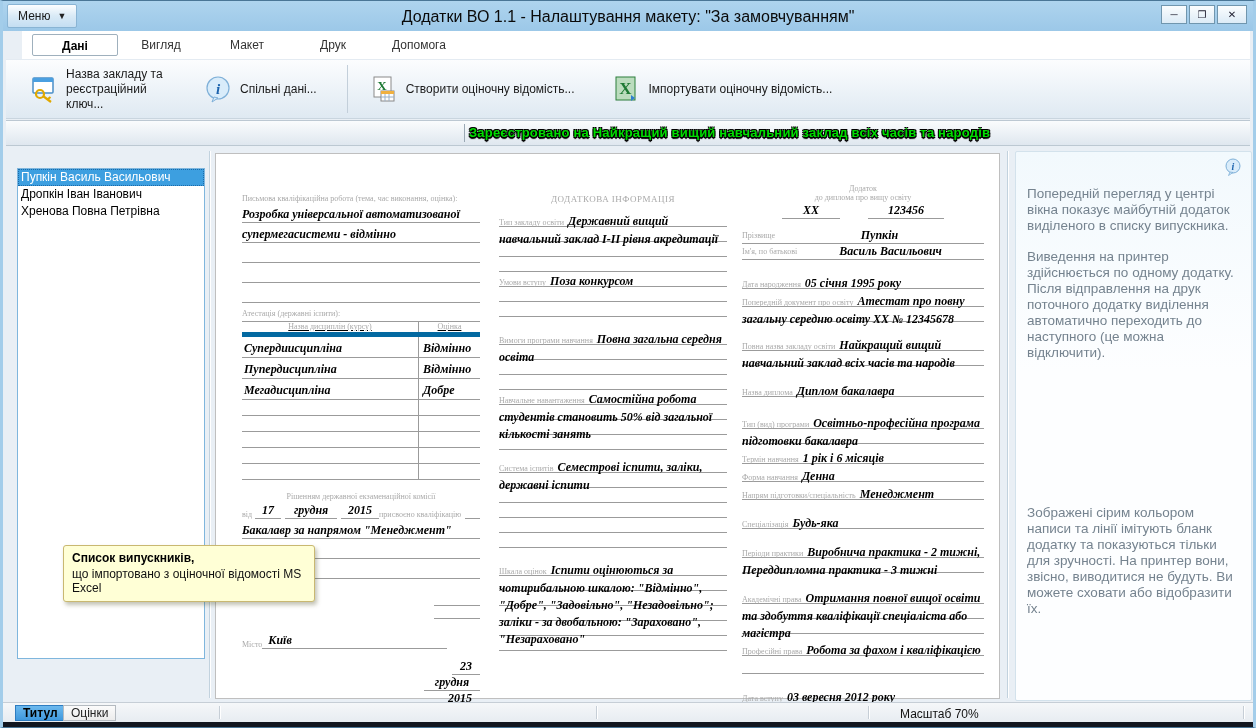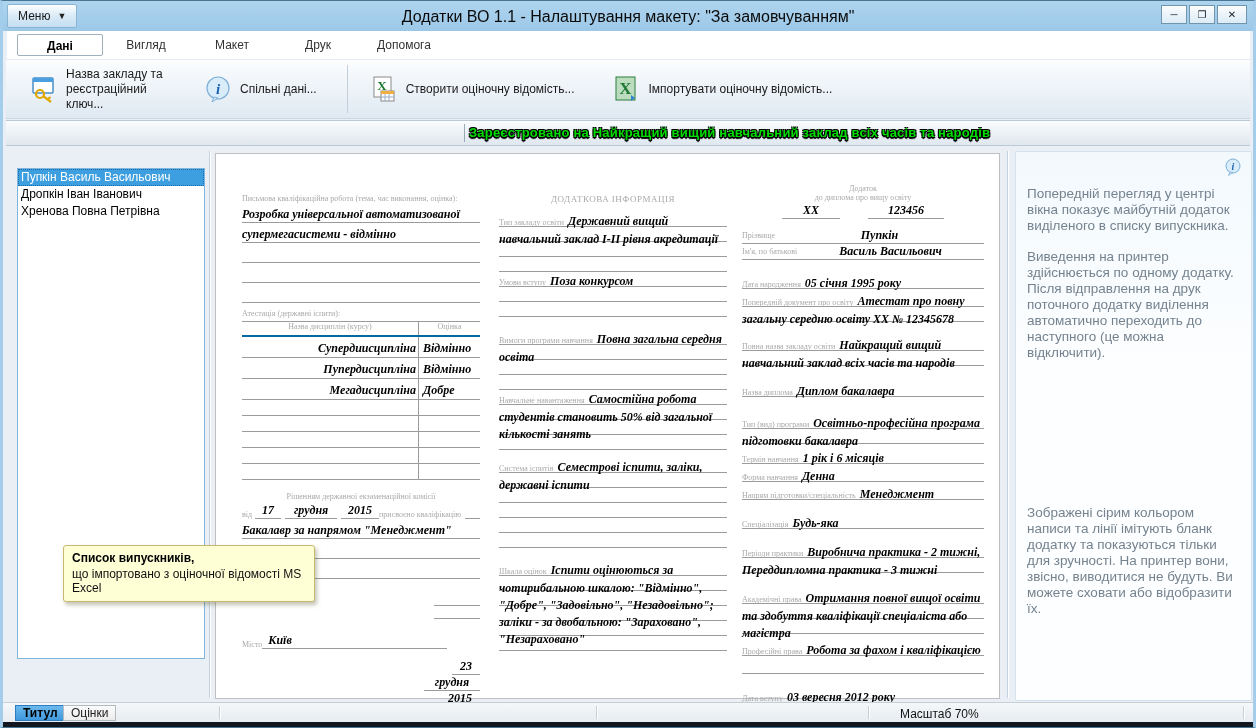--- a/index.html
+++ b/index.html
@@ -11,21 +11,21 @@
   .menu-btn { position:absolute; left:4px; top:3px; height:24px; padding:0 10px; font-size:12px; color:#1a1a1a;
               background:linear-gradient(#fdfeff,#d9eaf6 50%,#c4def2); border:1px solid #89b4d4; border-radius:2px;
               display:flex; align-items:center; gap:7px; cursor:default; font-family:"Liberation Sans",sans-serif; }
   .menu-btn .arr { font-size:9px; color:#222; }
   .win-title { position:absolute; left:0; right:0; top:7px; text-align:center; font-size:16px; color:#0a0a0a; }
   .win-controls { position:absolute; right:6px; top:4px; display:flex; gap:2px; }
   .wc { width:26px; height:19px; border:1px solid #7096ae; background:linear-gradient(#fbfdfe,#dcebf6);
         font-size:10px; color:#223; display:flex; align-items:center; justify-content:center; }
   .wc.close { width:30px; }
   
-  .tabstrip { position:absolute; left:4px; right:3px; top:30px; height:28px; background:#ffffff; display:flex; align-items:center; }
+  .tabstrip { position:absolute; left:19px; right:3px; top:30px; height:28px; background:#ffffff; display:flex; align-items:center; }
   .tab { width:86px; text-align:center; font-size:12px; color:#333; height:22px; line-height:22px; }
   .tab.active { margin-left:10px; border:1px solid #9fb0bd; border-radius:2px; background:#fff; font-weight:bold; color:#000; }
   
   .toolbar { position:absolute; left:3px; right:3px; top:58px; height:60px;
              background:linear-gradient(#fcfdfe,#eaf1f7 60%,#dfe9f2); border-top:1px solid #e4ebf2; border-bottom:1px solid #c9d5df;
              display:flex; align-items:center; }
   .tbtn { display:flex; align-items:center; gap:8px; font-size:12px; color:#1a1a1a; padding:6px 8px; }
   .tbtn .lbl { line-height:1.25; }
   .tb1 { margin-left:16px; width:160px; }
   .tb2 { margin-left:12px; }
@@ -58,26 +58,26 @@
   .c3 { left:526px; width:242px; padding-top:30px; }
   .glabel { font-size:8px; color:#a9a9a9; font-family:"Liberation Serif",serif; }
   .glabel.center { text-align:center; }
   .val { font:bold italic 12px "Liberation Serif",serif; color:#000; }
   .ruled15 { background-image:repeating-linear-gradient(transparent 0 14px,#9b9b9b 14px 15px); line-height:15px; }
   .ruled20 { background-image:repeating-linear-gradient(transparent 0 19px,#9b9b9b 19px 20px); line-height:20px; }
   .field15 { line-height:15px; }
   .field15 .glabel { line-height:15px; }
   
   .dtable { border-top:1px solid #9b9b9b; margin-top:3px; }
-  .dt-head { display:flex; height:15px; border-bottom:2px solid #0369a1; }
+  .dt-head { display:flex; height:15px; border-bottom:5px solid #0369a1;text-decoration:underline; }
   .dt-head .h1 { flex:1; text-align:center; }
   .dt-head .h2 { width:62px; border-left:1px solid #9b9b9b; text-align:center; }
   .dt-row { display:flex; height:21px; border-bottom:1px solid #9b9b9b; align-items:flex-end; }
   .dt-row.empty { height:16px; }
-  .dt-row .cname { flex:1; padding:0 2px 1px 2px;text-align:right; }
+  .dt-row .cname { flex:1; padding:0 2px 1px 2px; }
   .dt-row .cscore { width:62px; border-left:1px solid #9b9b9b; padding:0 0 1px 4px; align-self:stretch; display:flex; align-items:flex-end; }
   .u { border-bottom:1px solid #9b9b9b; }
   .rowline { display:flex; align-items:flex-end; }
   .sig { width:46px; height:13px; border-bottom:1px solid #9b9b9b; margin-left:auto; }
   
   .help-panel { position:absolute; left:1009px; top:4px; width:237px; height:550px;
                 background:linear-gradient(#f2f9fd,#fdfeff 40%); border:1px solid #d3e2ec; border-radius:2px; }
   .help-panel p { font-size:13.5px; color:#75838f; line-height:16px; padding:0 14px 0 11px; }
   .info-badge { position:absolute; right:9px; top:6px; width:18px; height:18px; }
   

